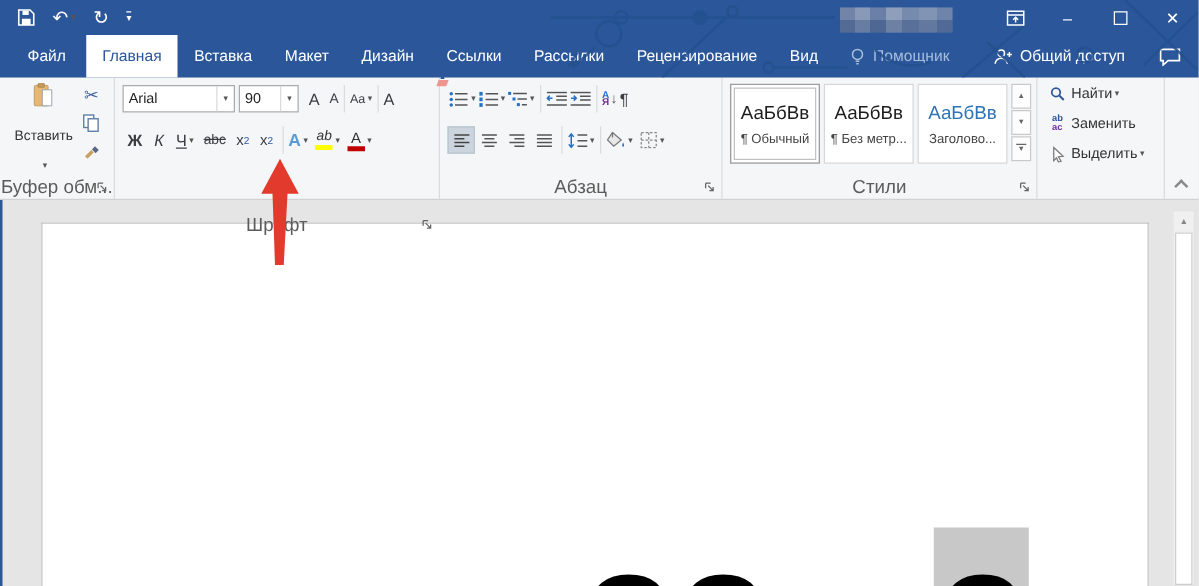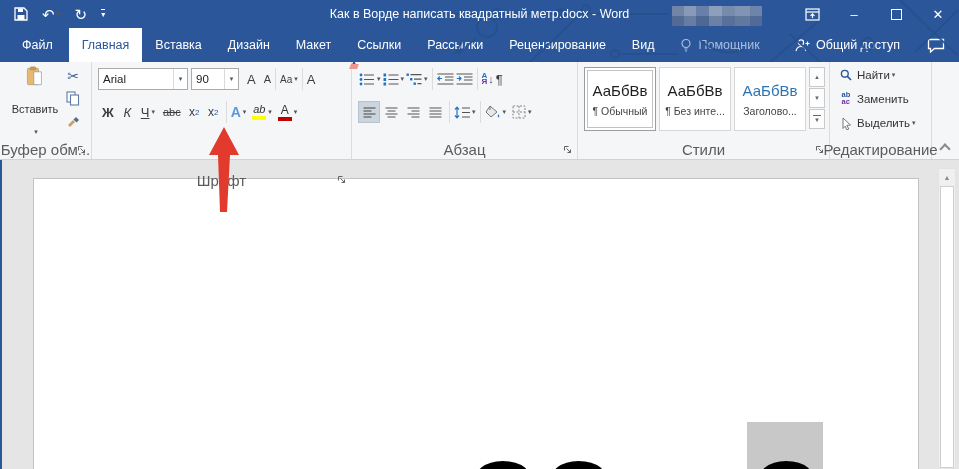--- a/index.html
+++ b/index.html
@@ -165,21 +165,20 @@
         <span class="dd">▾</span>
       </span>
       <span class="qbtn">
         <span>↻</span>
       </span>
       <span class="qbtn">
         <span class="ovchev">▾</span>
       </span>
     </div>
 
-    <div class="wtitle">Как в Ворде написать квадратный метр.docx - Word</div>
     <div class="blur"></div>
 
     <div class="wbtns">
       <span class="wbtn">
         <svg width="15" height="13" viewBox="0 0 15 13">
           <rect x="1" y="1" width="13" height="11" fill="none" stroke="#fff" stroke-width="1.2"></rect>
           <line x1="1" y1="4" x2="14" y2="4" stroke="#fff" stroke-width="1.2"></line>
           <path d="M7.5,10 V6 M5.5,7.8 L7.5,5.8 L9.5,7.8" fill="none" stroke="#fff" stroke-width="1.2"></path>
         </svg>
       </span>
@@ -189,22 +188,22 @@
         </span>
       <span class="wbtn">✕</span>
     </div>
   </div>
 
   <div class="tabsrow">
     <span style="width:6px"></span>
     <div class="tab file">Файл</div>
     <div class="tab active">Главная</div>
     <div class="tab">Вставка</div>
+    <div class="tab">Макет</div>
     <div class="tab">Дизайн</div>
-    <div class="tab">Макет</div>
     <div class="tab">Ссылки</div>
     <div class="tab">Рассылки</div>
     <div class="tab">Рецензирование</div>
     <div class="tab">Вид</div>
     <div class="tab muted">
       <span class="tabicon">
         <svg width="12" height="15" viewBox="0 0 12 15">
           <circle cx="6" cy="5.5" r="4" fill="none" stroke="#a9bedd" stroke-width="1.2"></circle>
           <path d="M4.5,11 h3 M5,13 h2" stroke="#a9bedd" stroke-width="1.2"></path>
         </svg>
@@ -456,21 +455,21 @@
 
     <div class="group g-sty">
       <div class="gc">
         <div class="stywrap">
           <div class="stycard selected">
             <span class="stypre">АаБбВв</span>
             <span class="styname">¶ Обычный</span>
           </div>
           <div class="stycard">
             <span class="stypre">АаБбВв</span>
-            <span class="styname">¶ Без инте...</span>
+            <span class="styname">¶ Без метр...</span>
           </div>
           <div class="stycard">
             <span class="stypre hd">АаБбВв</span>
             <span class="styname">Заголово...</span>
           </div>
           <div class="styscroll">
             <span class="stb">▲</span>
             <span class="stb">▼</span>
             <span class="stb">
                 <span class="mbar"></span>
@@ -511,23 +510,20 @@
         <div class="erow">
           <span class="eic">
             <svg width="11" height="13" viewBox="0 0 11 13">
               <path d="M2,1 L9.5,8 L5.8,8.4 L7.8,12 L5.8,12.8 L4.2,9.2 L2,11.5 Z" fill="#fff" stroke="#777" stroke-width="1"></path>
             </svg>
           </span>
           <span>Выделить</span>
           <span class="dd">▾</span>
         </div>
       </div>
-      <div class="gl">
-        <span>Редактирование</span>
-      </div>
     </div>
 
     <div class="group ribright">
       <span class="collapse"></span>
     </div>
   </div>
 
   <div class="docarea">
     <div class="page">
       <div class="docline">

